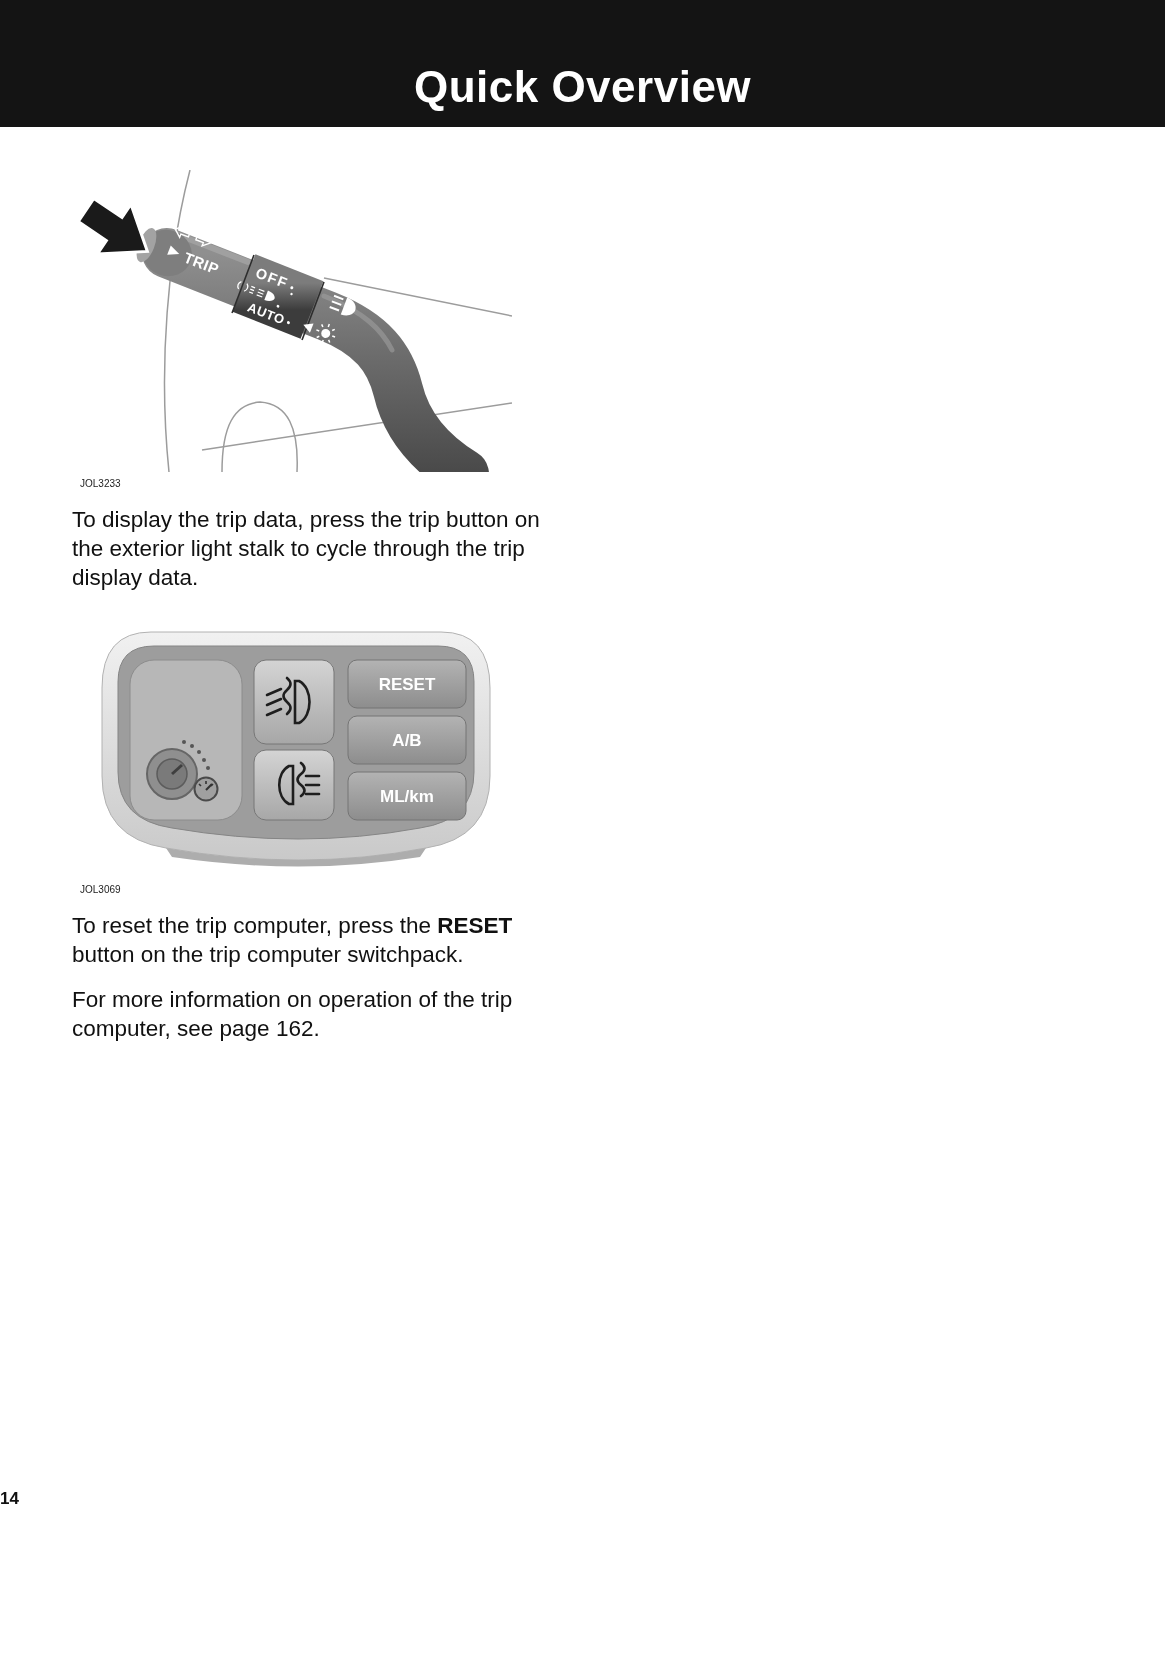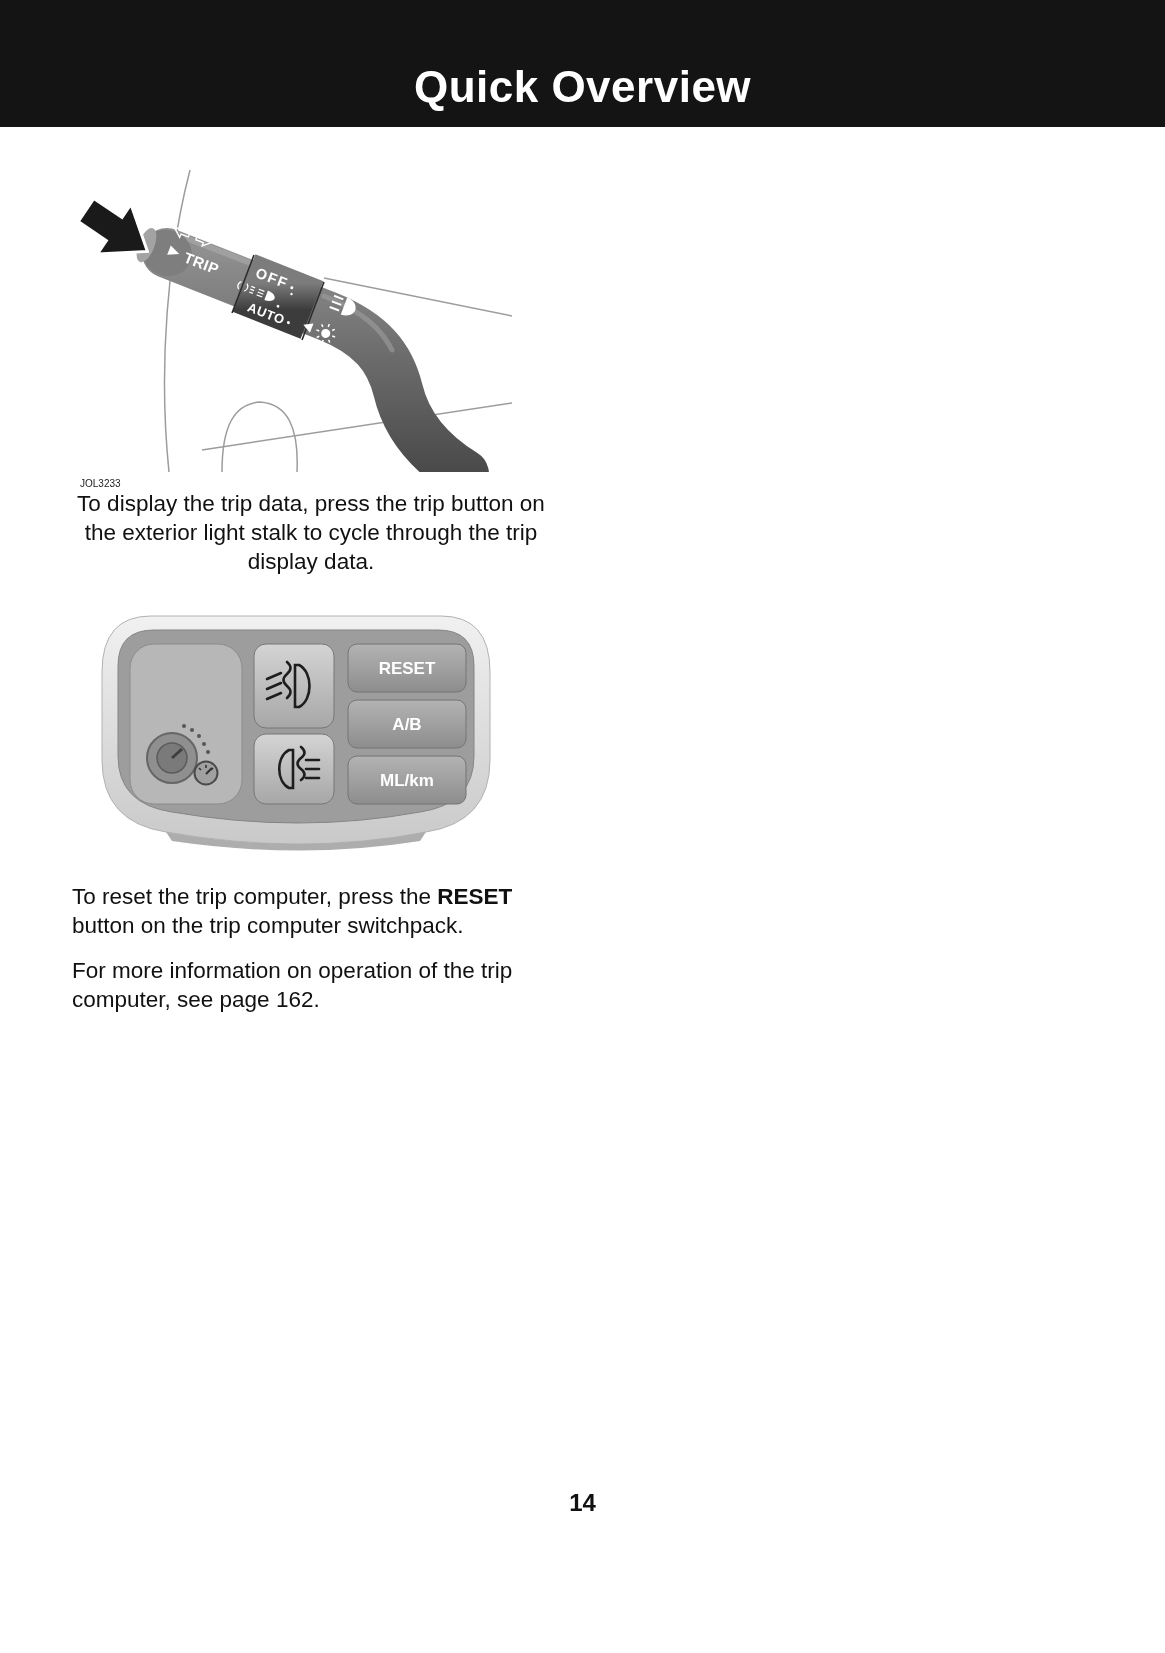--- a/index.html
+++ b/index.html
@@ -32,24 +32,24 @@
   figure { margin: 0; }
   .figure-stalk { margin-top: 24px; }
   .figure-switchpack { margin-top: 34px; }
   .figure-switchpack svg { margin-left: 24px; }
   .figcap {
     font-size: 10px; color: #1c1c1c; margin: 2px 0 0 8px;
   }
   .para {
     font-size: 22.5px; line-height: 29px; margin: 16px 0 0 0;
   }
-  .para-first { margin-top: 0; text-align: center; }
+  .para-first { margin-top: 16px; }
   .page-number {
     position: absolute; top: 1489px; left: 0; width: 1165px;
-    text-align: center; font-size: 24px; font-weight: bold;
+    font-size: 17px; font-weight: bold;
   }
   svg text { font-family: "Liberation Sans", sans-serif; }
 </style>
 </head>
 <body>
 
 <div class="page">
 
   <header class="header-bar">
     <h1 class="header-title">Quick Overview</h1>
@@ -223,20 +223,21 @@
 
         <rect x="252" y="34" width="118" height="48" rx="9" fill="url(#btnGrad2)" stroke="#747474"></rect>
         <text x="311" y="64" text-anchor="middle" font-size="17" font-weight="bold" fill="#fff">RESET</text>
 
         <rect x="252" y="90" width="118" height="48" rx="9" fill="url(#btnGrad2)" stroke="#747474"></rect>
         <text x="311" y="120" text-anchor="middle" font-size="17" font-weight="bold" fill="#fff">A/B</text>
 
         <rect x="252" y="146" width="118" height="48" rx="9" fill="url(#btnGrad2)" stroke="#747474"></rect>
         <text x="311" y="176" text-anchor="middle" font-size="17" font-weight="bold" fill="#fff">ML/km</text>
       </svg>
+      <figcaption class="figcap">JOL3069</figcaption>
     </figure>
 
     <p class="para"><span>To reset the trip computer, press the </span><strong>RESET</strong><span> button on the trip computer switchpack.</span></p>
 
     <p class="para">For more information on operation of the trip computer, see page 162.</p>
 
   </main>
 
   <footer>
     <div class="page-number">14</div>

